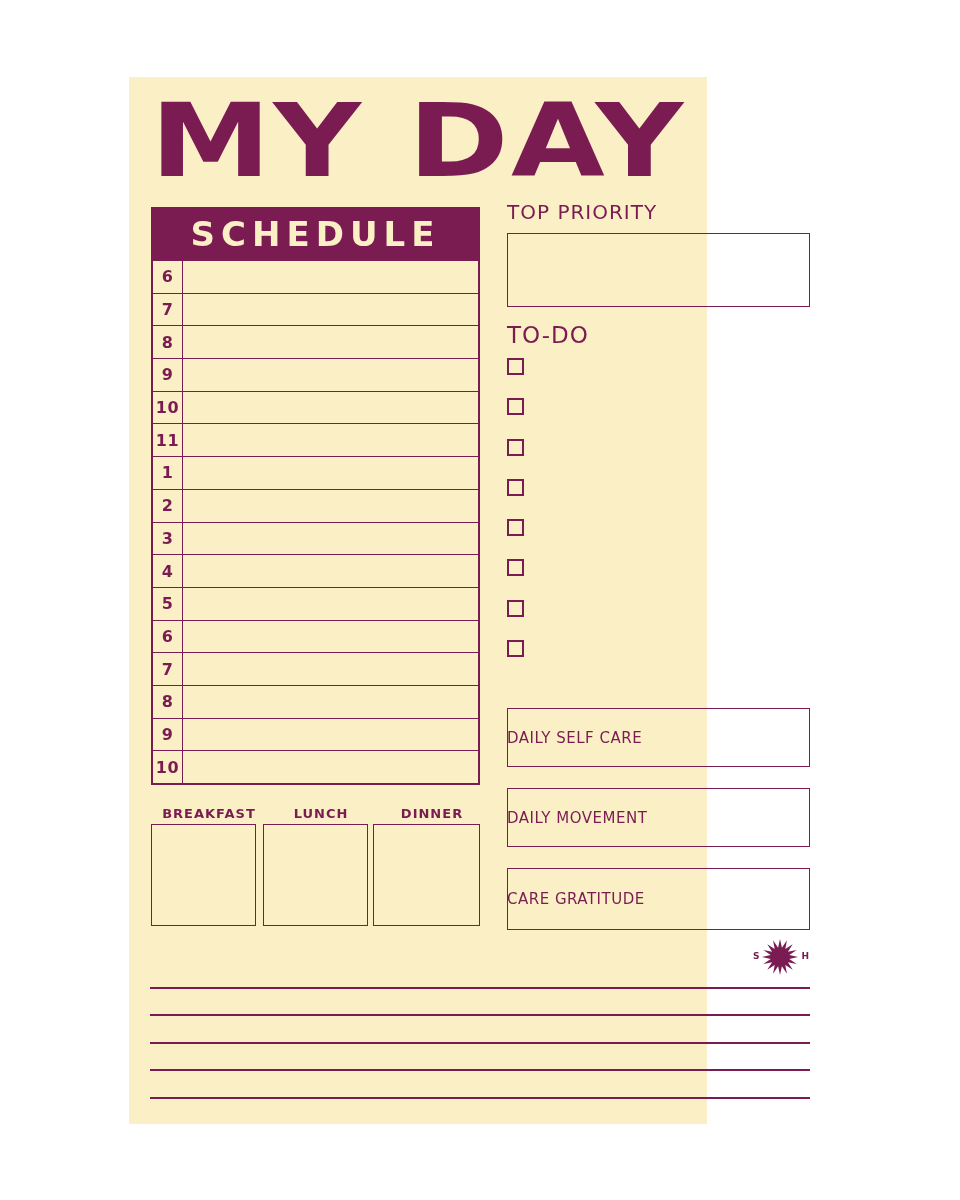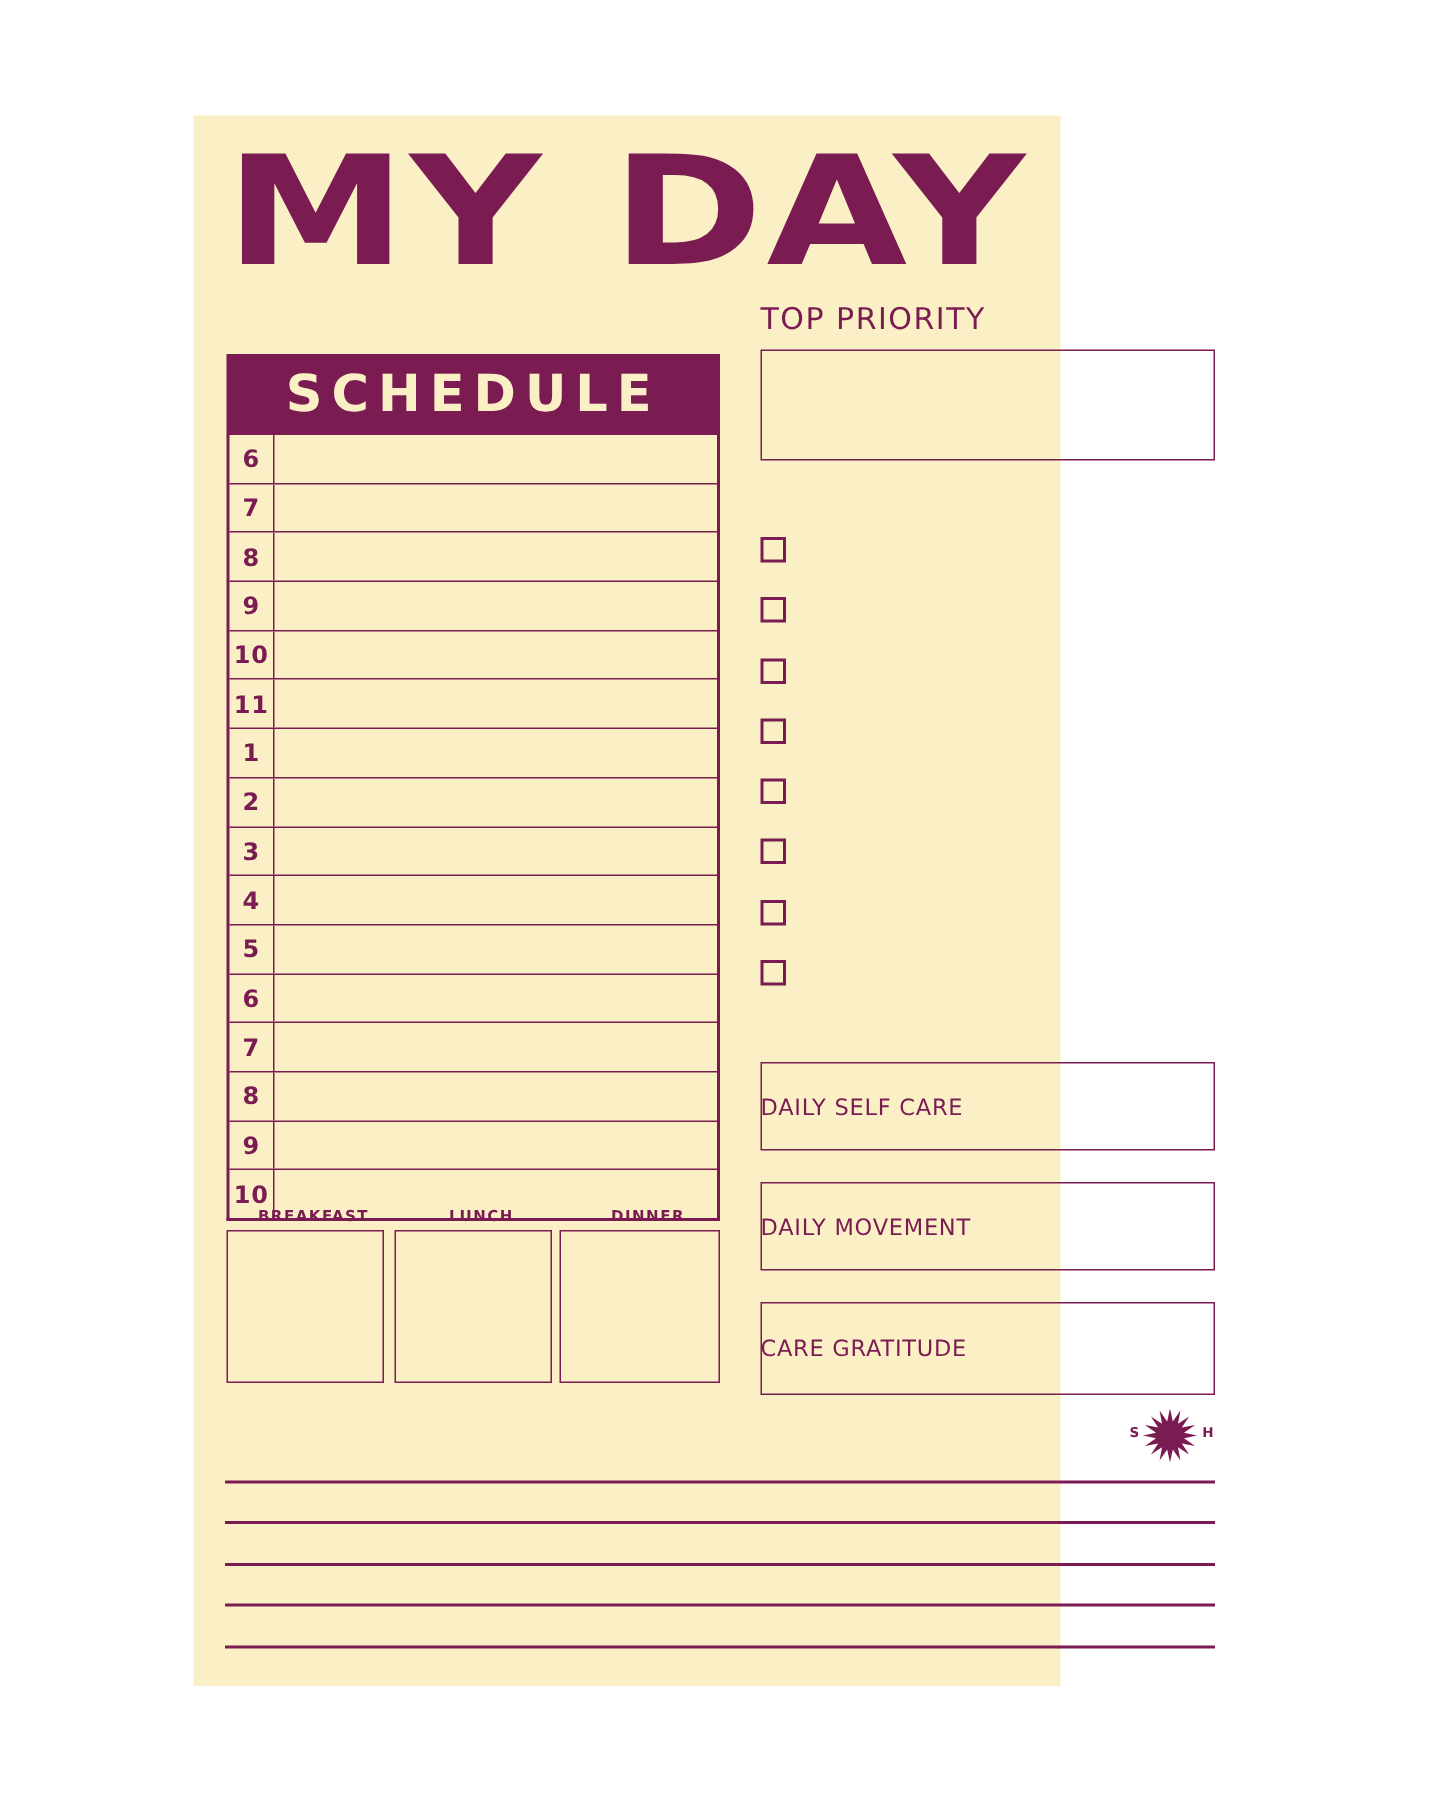--- a/index.html
+++ b/index.html
@@ -23,21 +23,21 @@
   
   .page-title {
     position: absolute; left: 0; right: 0; top: 14px;
     text-align: center; font-size: 101px; font-weight: bold;
     line-height: 1.0; letter-spacing: 2px; color: var(--ink);
     transform: scaleX(1.20); transform-origin: 50% 50%;
     white-space: nowrap;
   }
 
   
-  .schedule { position: absolute; left: 22px; top: 130px; width: 329px; margin-top: 29px; }
+  .schedule { position: absolute; left: 22px; top: 130px; width: 329px; }
   .schedule-header {
     height: 54px; background: var(--ink); color: var(--paper);
     display: flex; align-items: center; justify-content: center;
     font-size: 34px; font-weight: bold; letter-spacing: 6px;
   }
   .schedule-body {
     height: 524px; display: flex; flex-direction: column;
     border: 2px solid var(--ink); border-top: none;
   }
   .srow { flex: 1; display: flex; }
@@ -65,21 +65,21 @@
     position: absolute; left: 378px; top: 281px;
     display: flex; flex-direction: column; gap: 23.3px;
   }
   .todo-checkbox {
     width: 17px; height: 17px; border: 2px solid var(--ink);
     background: transparent;
   }
 
   
   .meal { position: absolute; top: 729px; text-align: center; }
-  .meal-label { font-size: 10px; font-weight: bold; letter-spacing: 1px; white-space: nowrap; margin-left: 11px; }
+  .meal-label { font-size: 13px; font-weight: bold; letter-spacing: 1px; white-space: nowrap; margin-left: 11px; }
   .meal-box { margin-top: 3px; height: 102px; border: 1.6px solid var(--ink); }
 
   
   .brain-dump-label {
     position: absolute; left: 23px; top: 860px;
     font-size: 28px; font-weight: bold; letter-spacing: 1px;
   }
   .brain-lines {
     position: absolute; left: 21px; top: 910px; width: 660px;
     display: flex; flex-direction: column; gap: 25.6px;
@@ -169,20 +169,21 @@
         <div class="srow">
             <div class="hour-cell">10</div>
             <div class="entry-cell"></div>
           </div>
       </div>
     </div>
 
     <div class="rc-label lbl-lg" style="top:123px;">TOP PRIORITY</div>
     <div class="rc-box" style="top:156px; height:74px;"></div>
 
+    <div class="rc-label lbl-xl" style="top:245px;">TO-DO</div>
     <div class="todo-list">
       <div class="todo-checkbox"></div>
       <div class="todo-checkbox"></div>
       <div class="todo-checkbox"></div>
       <div class="todo-checkbox"></div>
       <div class="todo-checkbox"></div>
       <div class="todo-checkbox"></div>
       <div class="todo-checkbox"></div>
       <div class="todo-checkbox"></div>
     </div>

